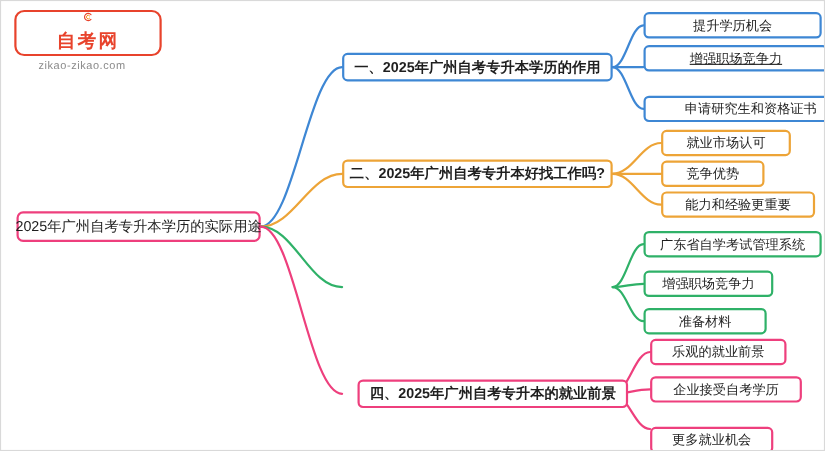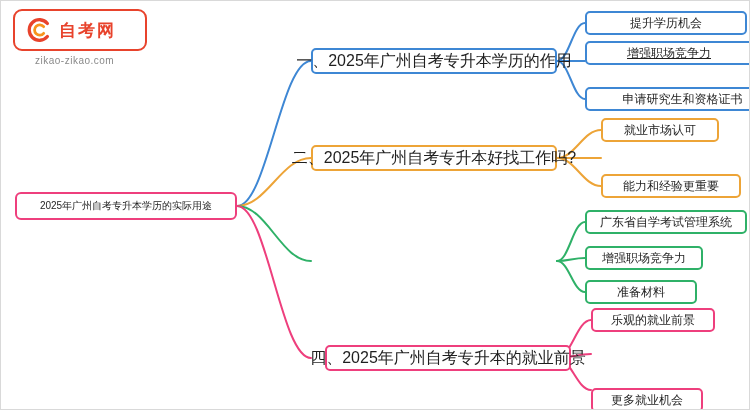--- a/index.html
+++ b/index.html
@@ -9,22 +9,22 @@
     font-family:"Liberation Sans","DejaVu Sans",sans-serif;
   }
   .connector-layer{position:absolute;left:0;top:0;width:750px;height:410px;pointer-events:none;}
   .node{
     position:absolute;box-sizing:border-box;background:#ffffff;
     border:2px solid #999;border-radius:5px;
     display:flex;align-items:center;justify-content:center;
     white-space:nowrap;color:#1f1f1f;z-index:2;
   }
   .node .node-label{padding:0 4px;}
-  .root{font-size:10px;font-weight:400;border-radius:6px;}
-  .branch{font-size:16px;font-weight:400;}
+  .root{font-size:13px;font-weight:400;border-radius:6px;}
+  .branch{font-size:13px;font-weight:700;}
   .leaf{font-size:12px;font-weight:400;}
   .logo-box{
     position:absolute;left:12px;top:8px;width:134px;height:42px;box-sizing:border-box;
     border:2px solid #e8432c;border-radius:9px;background:#fff;
     display:flex;align-items:center;gap:6px;padding:0 10px;z-index:3;cursor:pointer;
   }
   .logo-brand{font-size:17px;font-weight:700;letter-spacing:2px;}
   .logo-domain{
     position:absolute;left:34px;top:54px;font-size:10px;color:#8a8a8a;
     letter-spacing:.5px;z-index:3;
@@ -52,21 +52,21 @@
 
     <path d="M556,260 C568,260 572,221 584,221" stroke="#2fb168"></path>
     <path d="M556,260 C568,260 572,257 584,257" stroke="#2fb168"></path>
     <path d="M556,260 C568,260 572,291 584,291" stroke="#2fb168"></path>
 
     <path d="M556,357 C570,357 576,319 590,319" stroke="#ee3f7d"></path>
     <path d="M556,357 C570,357 576,353 590,353" stroke="#ee3f7d"></path>
     <path d="M556,357 C570,357 576,389 590,389" stroke="#ee3f7d"></path>
   </svg>
 
-  <div class="logo-box" style="border-color: rgb(232, 67, 44);">
+  <div class="logo-box" style="border-color: rgb(232, 67, 44); flex-direction: column;">
     <svg width="28" height="28" viewBox="0 0 30 30" fill="none" stroke-linecap="round">
       <path d="M24,8 A11,11 0 1 0 24,22" stroke-width="3.5" stroke="#e8432c"></path>
       <path d="M20,11.5 A5.5,5.5 0 1 0 20,18.5" stroke-width="3" stroke="#f7941d"></path>
     </svg>
     <span class="logo-brand" style="color: rgb(232, 67, 44);">自考网</span>
   </div>
   <div class="logo-domain">zikao-zikao.com</div>
 
   <div class="node root" style="left: 14px; top: 191px; width: 222px; height: 28px; border-color: rgb(238, 63, 125);">
     <span class="node-label">2025年广州自考专升本学历的实际用途</span>
@@ -84,37 +84,43 @@
   <div class="node leaf" style="left: 584px; top: 86px; width: 195px; height: 24px; border-color: rgb(62, 135, 212);">
     <span class="node-label">申请研究生和资格证书</span>
   </div>
 
   <div class="node branch" style="left: 310px; top: 144px; width: 246px; height: 26px; border-color: rgb(237, 164, 55);">
     <span class="node-label">二、2025年广州自考专升本好找工作吗?</span>
   </div>
   <div class="node leaf" style="left: 600px; top: 117px; width: 118px; height: 24px; border-color: rgb(237, 164, 55);">
     <span class="node-label">就业市场认可</span>
   </div>
+  <div class="node leaf" style="left: 600px; top: 145px; width: 94px; height: 24px; border-color: rgb(237, 164, 55);">
+    <span class="node-label">竞争优势</span>
+  </div>
   <div class="node leaf" style="left: 600px; top: 173px; width: 140px; height: 24px; border-color: rgb(237, 164, 55);">
     <span class="node-label">能力和经验更重要</span>
   </div>
 
   <div class="node leaf" style="left: 584px; top: 209px; width: 162px; height: 24px; border-color: rgb(47, 177, 104);">
     <span class="node-label">广东省自学考试管理系统</span>
   </div>
   <div class="node leaf" style="left: 584px; top: 245px; width: 118px; height: 24px; border-color: rgb(47, 177, 104);">
     <span class="node-label">增强职场竞争力</span>
   </div>
   <div class="node leaf" style="left: 584px; top: 279px; width: 112px; height: 24px; border-color: rgb(47, 177, 104);">
     <span class="node-label">准备材料</span>
   </div>
 
   <div class="node branch" style="left: 310px; top: 344px; width: 246px; height: 26px; border-color: rgb(238, 63, 125); margin-left: 14px;">
     <span class="node-label">四、2025年广州自考专升本的就业前景</span>
   </div>
   <div class="node leaf" style="left: 590px; top: 307px; width: 124px; height: 24px; border-color: rgb(238, 63, 125);">
     <span class="node-label">乐观的就业前景</span>
   </div>
+  <div class="node leaf" style="left: 590px; top: 341px; width: 138px; height: 24px; border-color: rgb(238, 63, 125);">
+    <span class="node-label">企业接受自考学历</span>
+  </div>
   <div class="node leaf" style="left: 590px; top: 377px; width: 112px; height: 24px; border-color: rgb(238, 63, 125); margin-top: 10px;">
     <span class="node-label">更多就业机会</span>
   </div>
 
 </div>
 
 </body></html>

